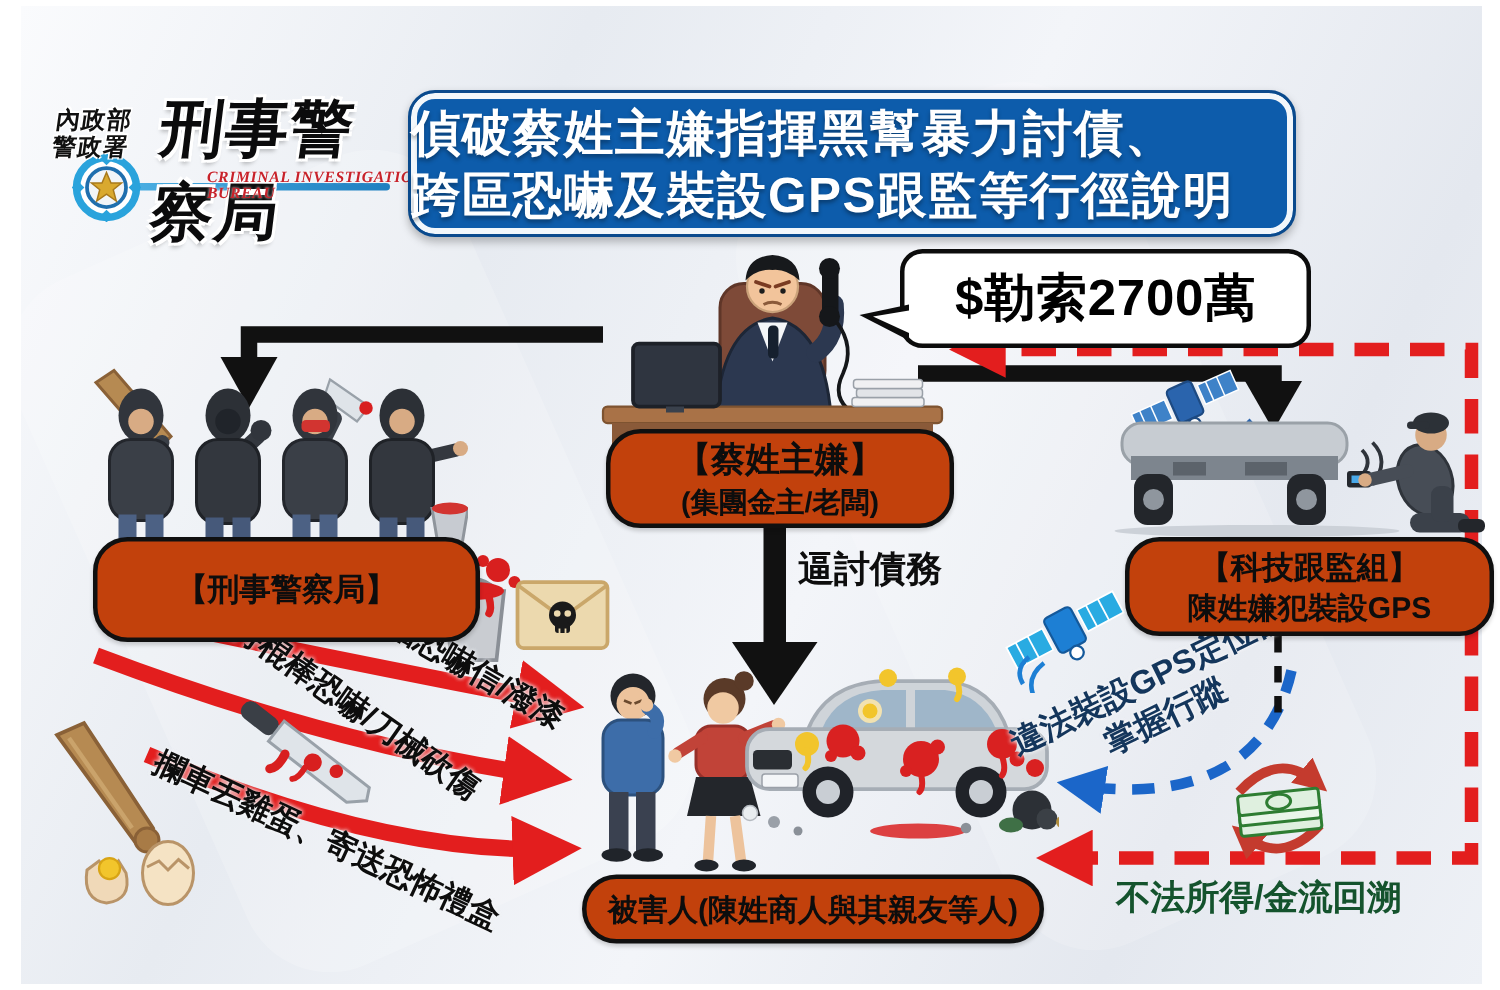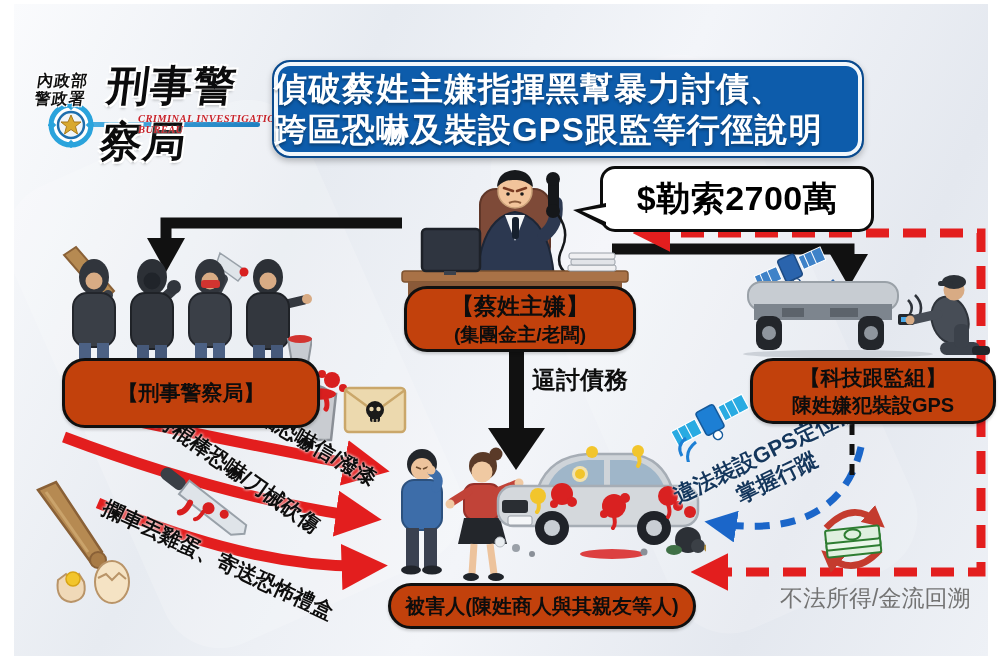--- a/index.html
+++ b/index.html
@@ -49,21 +49,21 @@
   
   .t-instruct{position:absolute;left:532px;top:364px;z-index:5;font-size:24px;font-weight:900;
     color:#0d0d0d;line-height:31px;white-space:nowrap;}
   .rot{position:absolute;z-index:5;font-weight:900;color:#0d0d0d;white-space:nowrap;
     text-shadow:0 0 3px rgba(245,246,248,.9),0 0 3px rgba(245,246,248,.9);}
   .t-act1{left:232px;top:428px;font-size:21px;transform:rotate(30deg);}
   .t-act2{left:140px;top:458px;font-size:21px;transform:rotate(35deg);}
   .t-act3{left:92px;top:546px;font-size:21px;transform:rotate(25deg);}
   .t-gps{left:648px;top:438px;width:246px;text-align:center;font-size:22px;line-height:27px;
     color:#14365c;transform:rotate(-26deg);}
-  .t-money{position:absolute;left:780px;top:583px;z-index:5;font-size:23px;font-weight:400;color:#737373;white-space:nowrap;}
+  .t-money{position:absolute;left:744px;top:583px;z-index:5;font-size:23px;font-weight:700;color:#14532d;white-space:nowrap;}
 
   .art{position:absolute;z-index:3;}
   .icon{position:absolute;z-index:4;}
   svg{display:block;}
 </style>
 </head>
 <body>
 
 <div id="canvas">
   <div class="stage">

